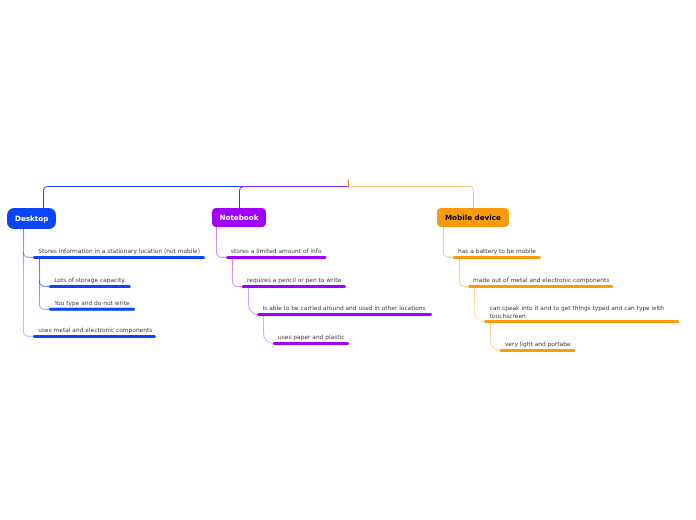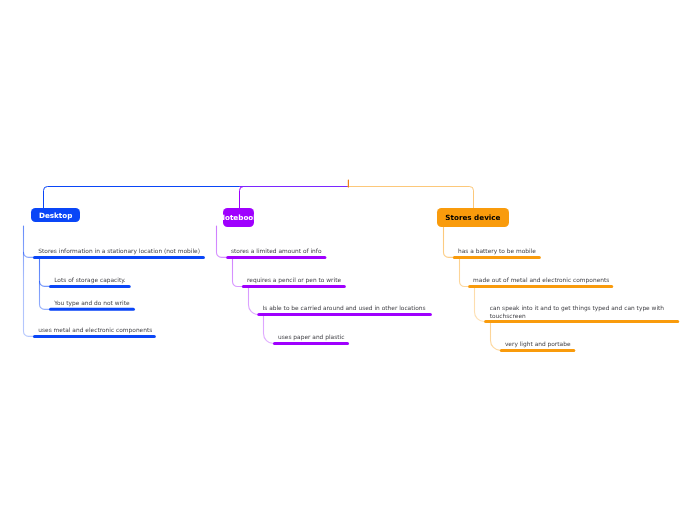--- a/index.html
+++ b/index.html
@@ -114,30 +114,30 @@
       <line x1="274.5" y1="343.5" x2="347.5" y2="343.5" stroke="#9f00fe"></line>
 
       <line x1="454.4" y1="257.4" x2="539.3" y2="257.4" stroke="#f99b0c"></line>
       <line x1="469.6" y1="286.5" x2="611.7" y2="286.5" stroke="#f99b0c"></line>
       <line x1="485.6" y1="321.6" x2="677.7" y2="321.6" stroke="#f99b0c"></line>
       <line x1="501.4" y1="350.4" x2="573.8" y2="350.4" stroke="#f99b0c"></line>
     </g>
   </svg>
 
 
-  <div class="node branch-node" style="left:31px;top:208px;width:49.3px;height:14px;background:#0a46f7;color:#fff;">
+  <div class="node branch-node" style="left:7px;top:208px;width:49.3px;height:21px;background:#0a46f7;color:#fff;border-radius:7px;">
     <span>Desktop</span>
   </div>
 
-  <div class="node branch-node" style="left:212px;top:208px;width:31px;height:18.8px;background:#9f00fe;color:#fff;margin-left:11px;">
+  <div class="node branch-node" style="left:212px;top:208px;width:54px;height:18.8px;background:#9f00fe;color:#fff;">
     <span>Notebook</span>
   </div>
 
   <div class="node branch-node" style="left:437px;top:208px;width:71.8px;height:18.8px;background:#f99b0c;color:#000;">
-    <span>Stores device</span>
+    <span>Mobile device</span>
   </div>
 
   <div class="leaf" style="left:38.3px;top:246.5px;">Stores information in a stationary location (not mobile)</div>
   <div class="leaf" style="left:54.2px;top:276.0px;">Lots of storage capacity.</div>
   <div class="leaf" style="left:54.2px;top:299.4px;">You type and do not write</div>
   <div class="leaf" style="left:38.3px;top:326.3px;">uses metal and electronic components</div>
 
   <div class="leaf" style="left:231px;top:246.5px;">stores a limited amount of info</div>
   <div class="leaf" style="left:247px;top:275.6px;">requires a pencil or pen to write</div>
   <div class="leaf" style="left:262.5px;top:303.6px;">Is able to be carried around and used in other locations</div>

